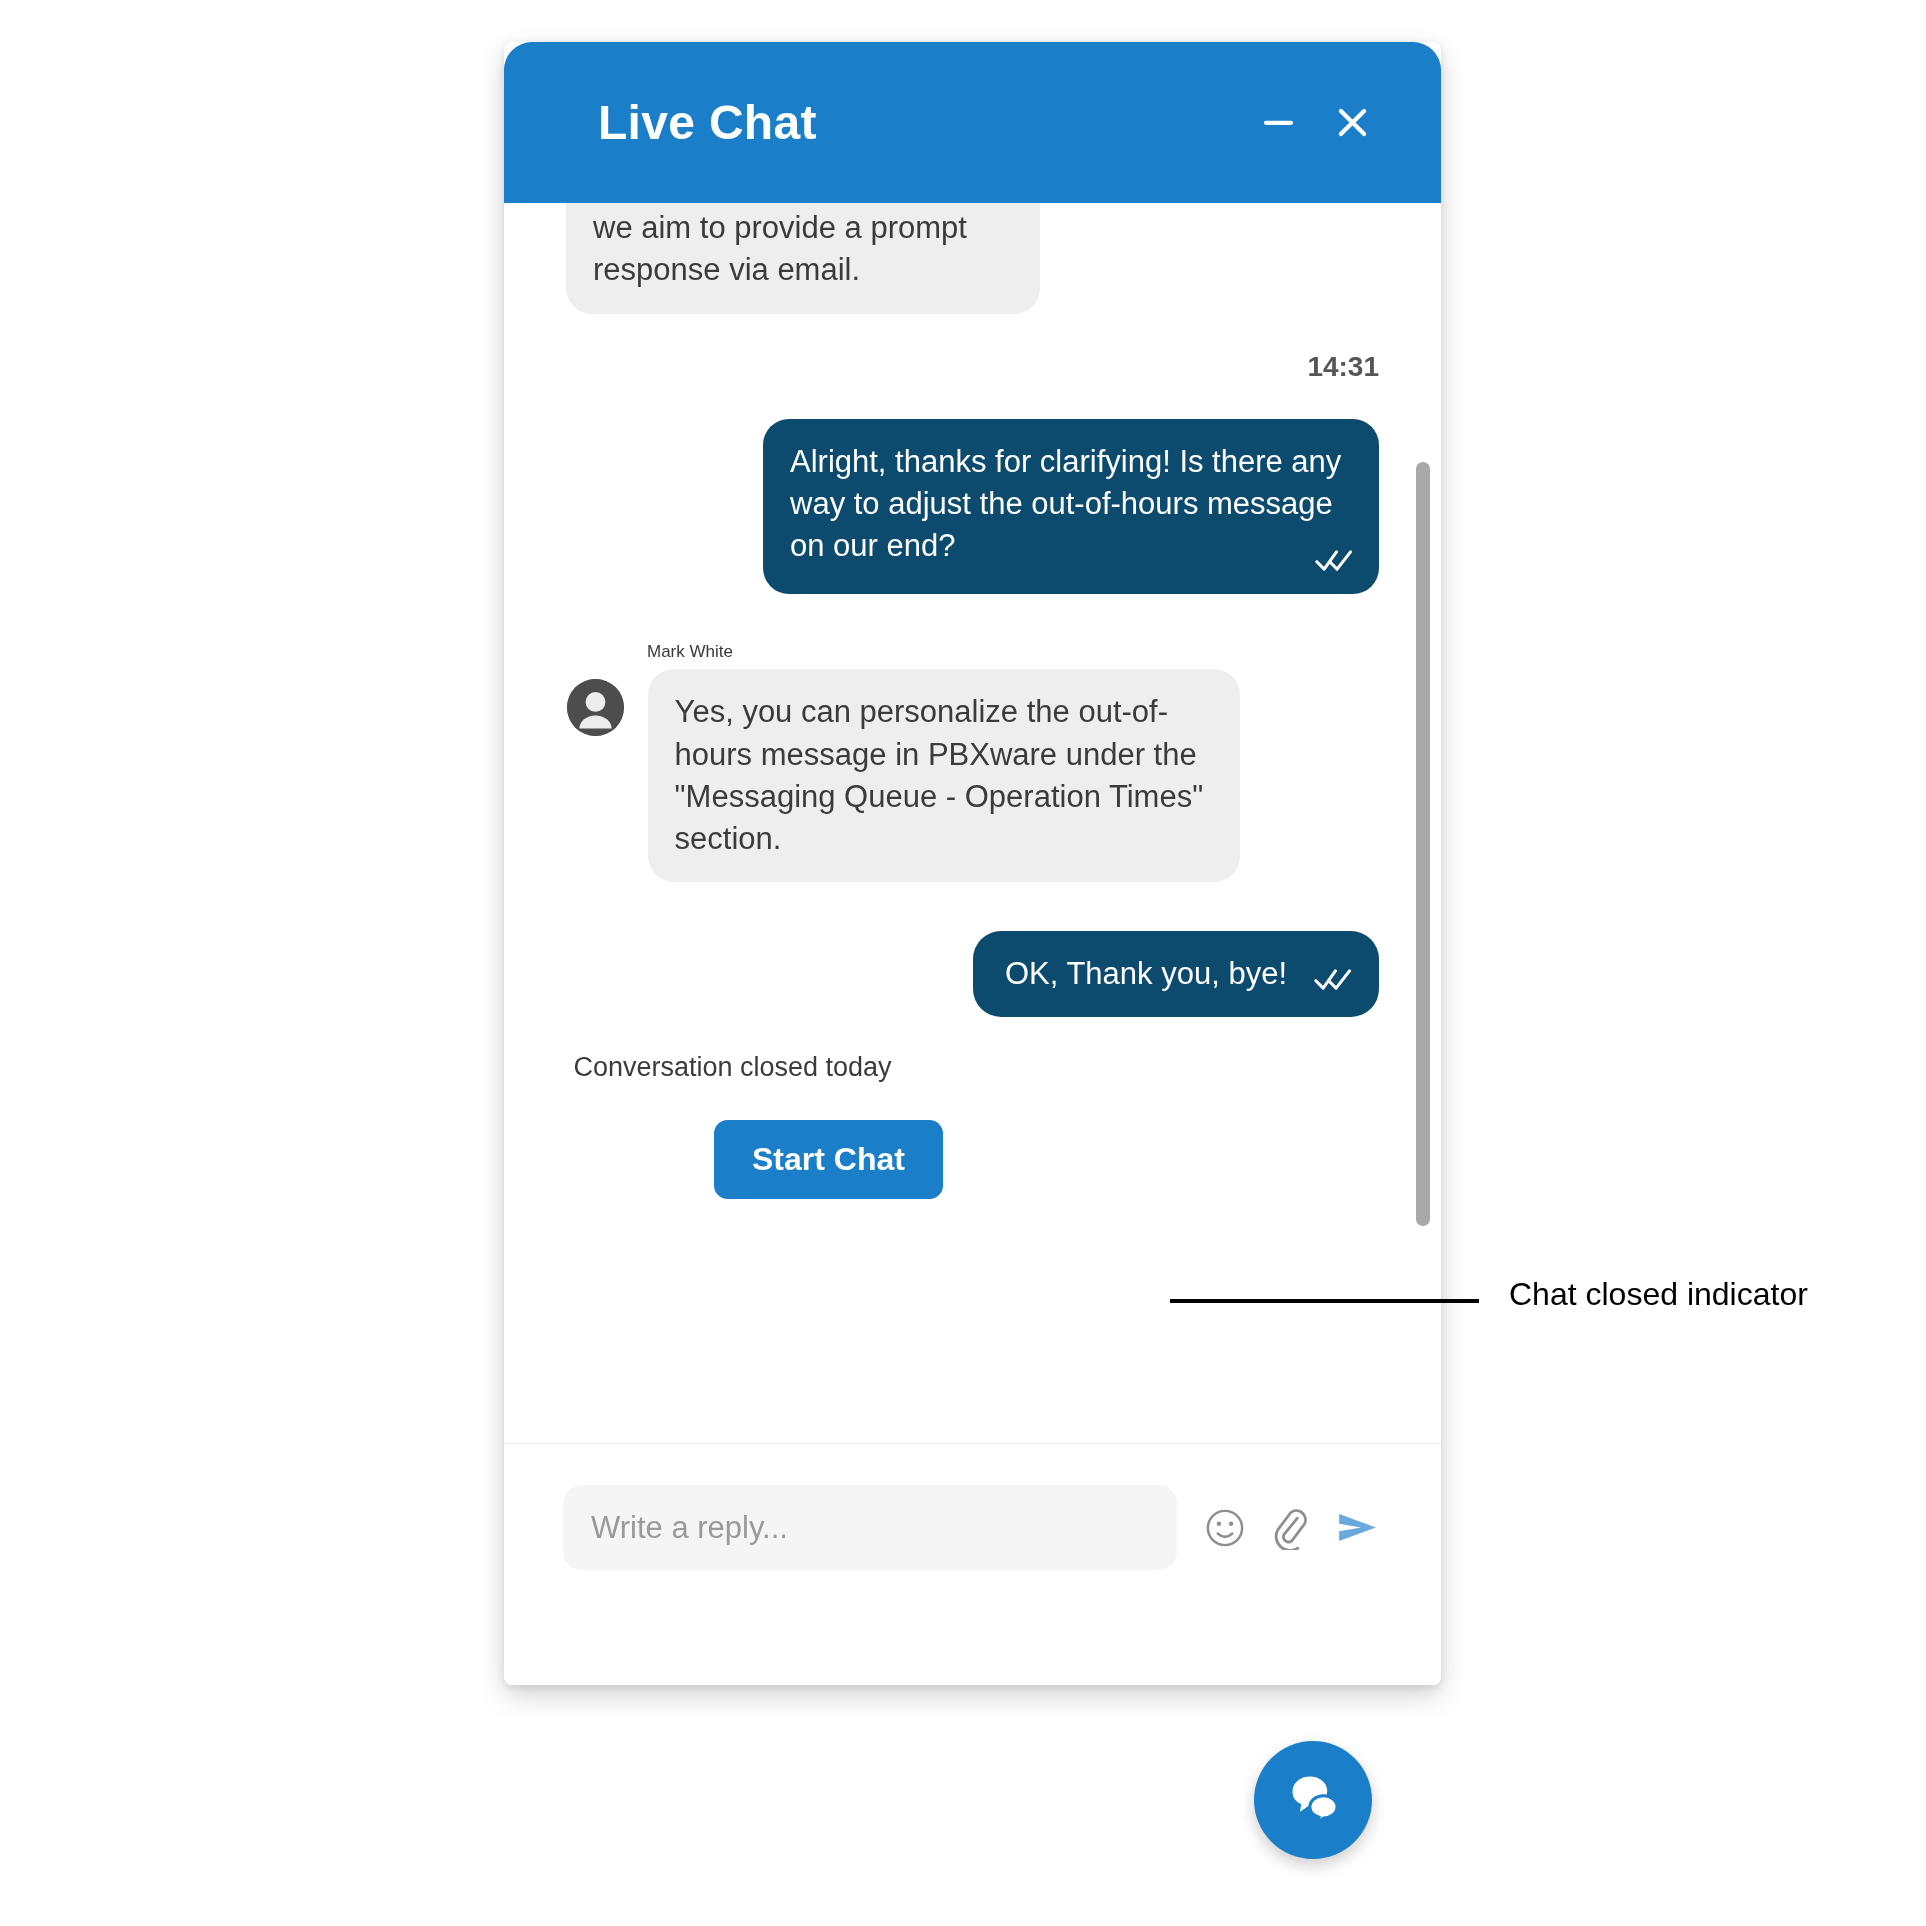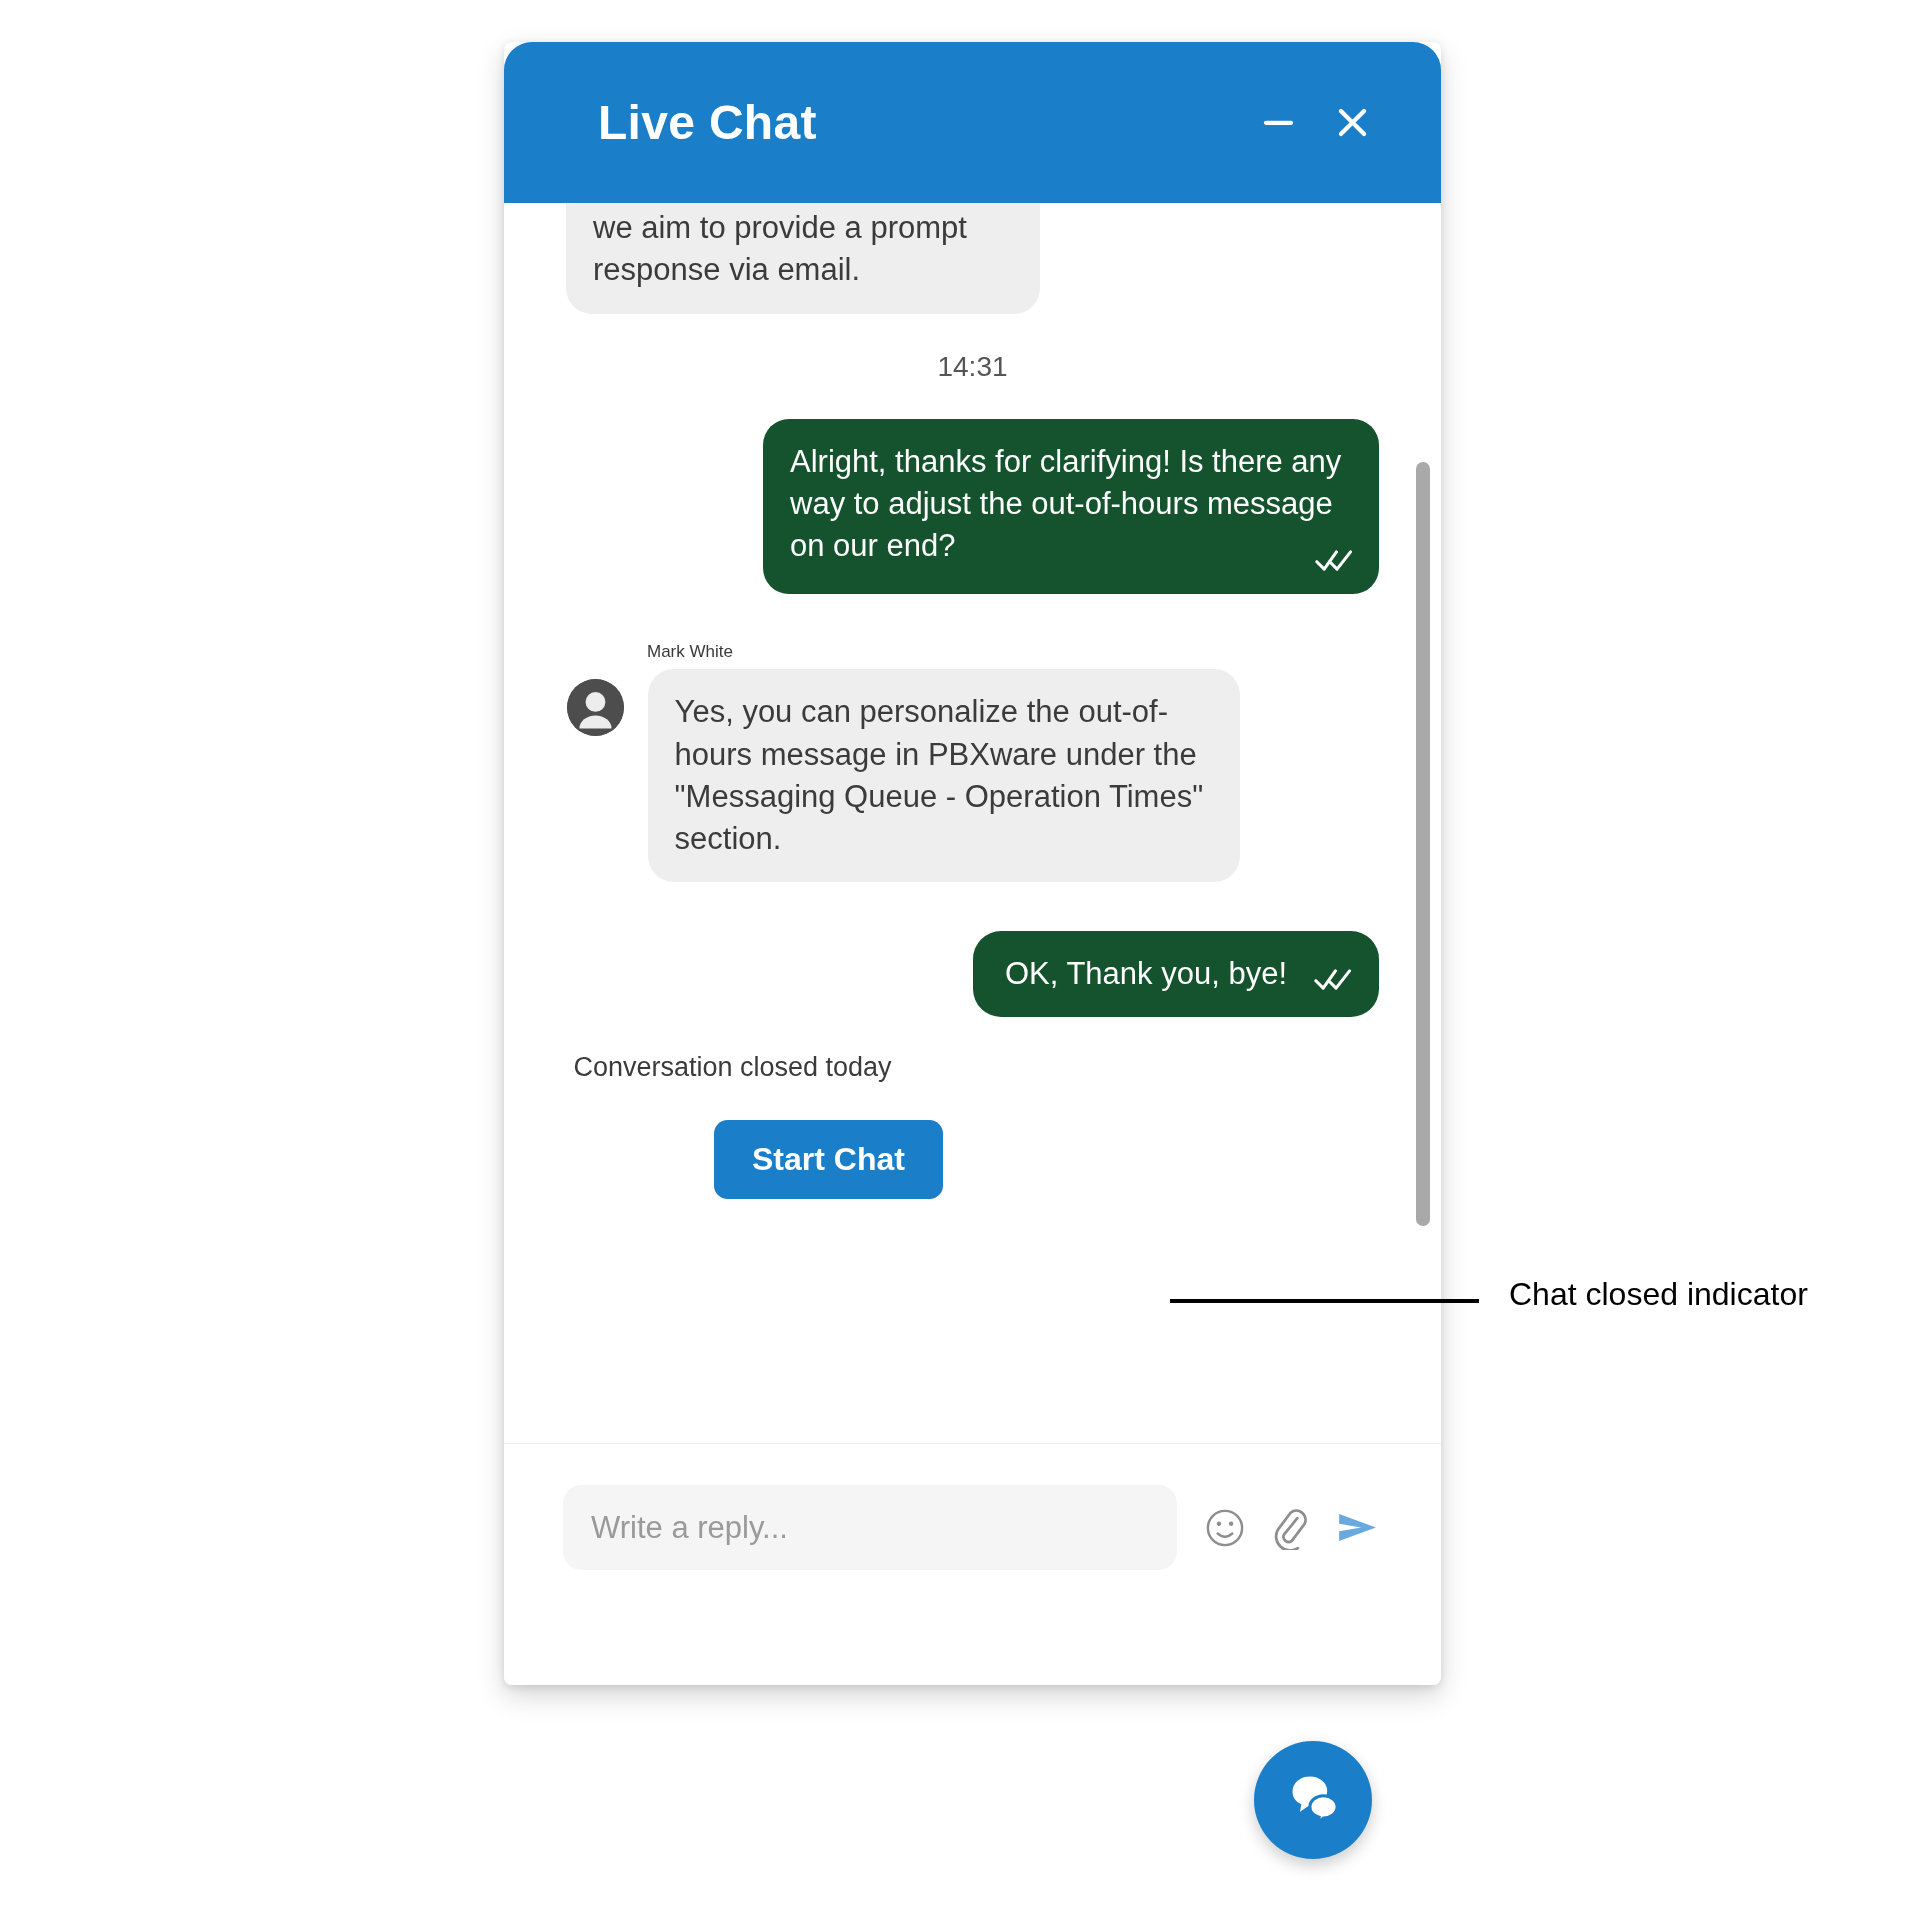--- a/index.html
+++ b/index.html
@@ -90,40 +90,41 @@
     font-size: 31px;
     line-height: 1.36;
     position: relative;
     word-wrap: break-word;
   }
   .bubble.in {
     background: #eeeeee;
     color: #3b3b3b;
   }
   .bubble.out {
-    background: #14532d;
+    background: #0c4a6e;
     color: #ffffff;
     padding-bottom: 27px;
   }
   .bubble .txt { display: block; white-space: pre-wrap; }
 
   .ticks {
     position: absolute;
     right: 26px;
     bottom: 21px;
     width: 38px;
     height: 25px;
   }
   .ticks svg { display: block; }
 
   .timestamp {
-    text-align: center;
+    text-align: right;
     font-size: 28px;
     color: #555555;
     margin: 37px 0 36px 0;
+    font-weight: bold;
   }
 
   .sender-name {
     font-size: 17px;
     color: #3a3a3a;
     margin: 0 0 7.4px 81px;
   }
 
   .in-group { display: flex; align-items: flex-start; }
   .avatar {

